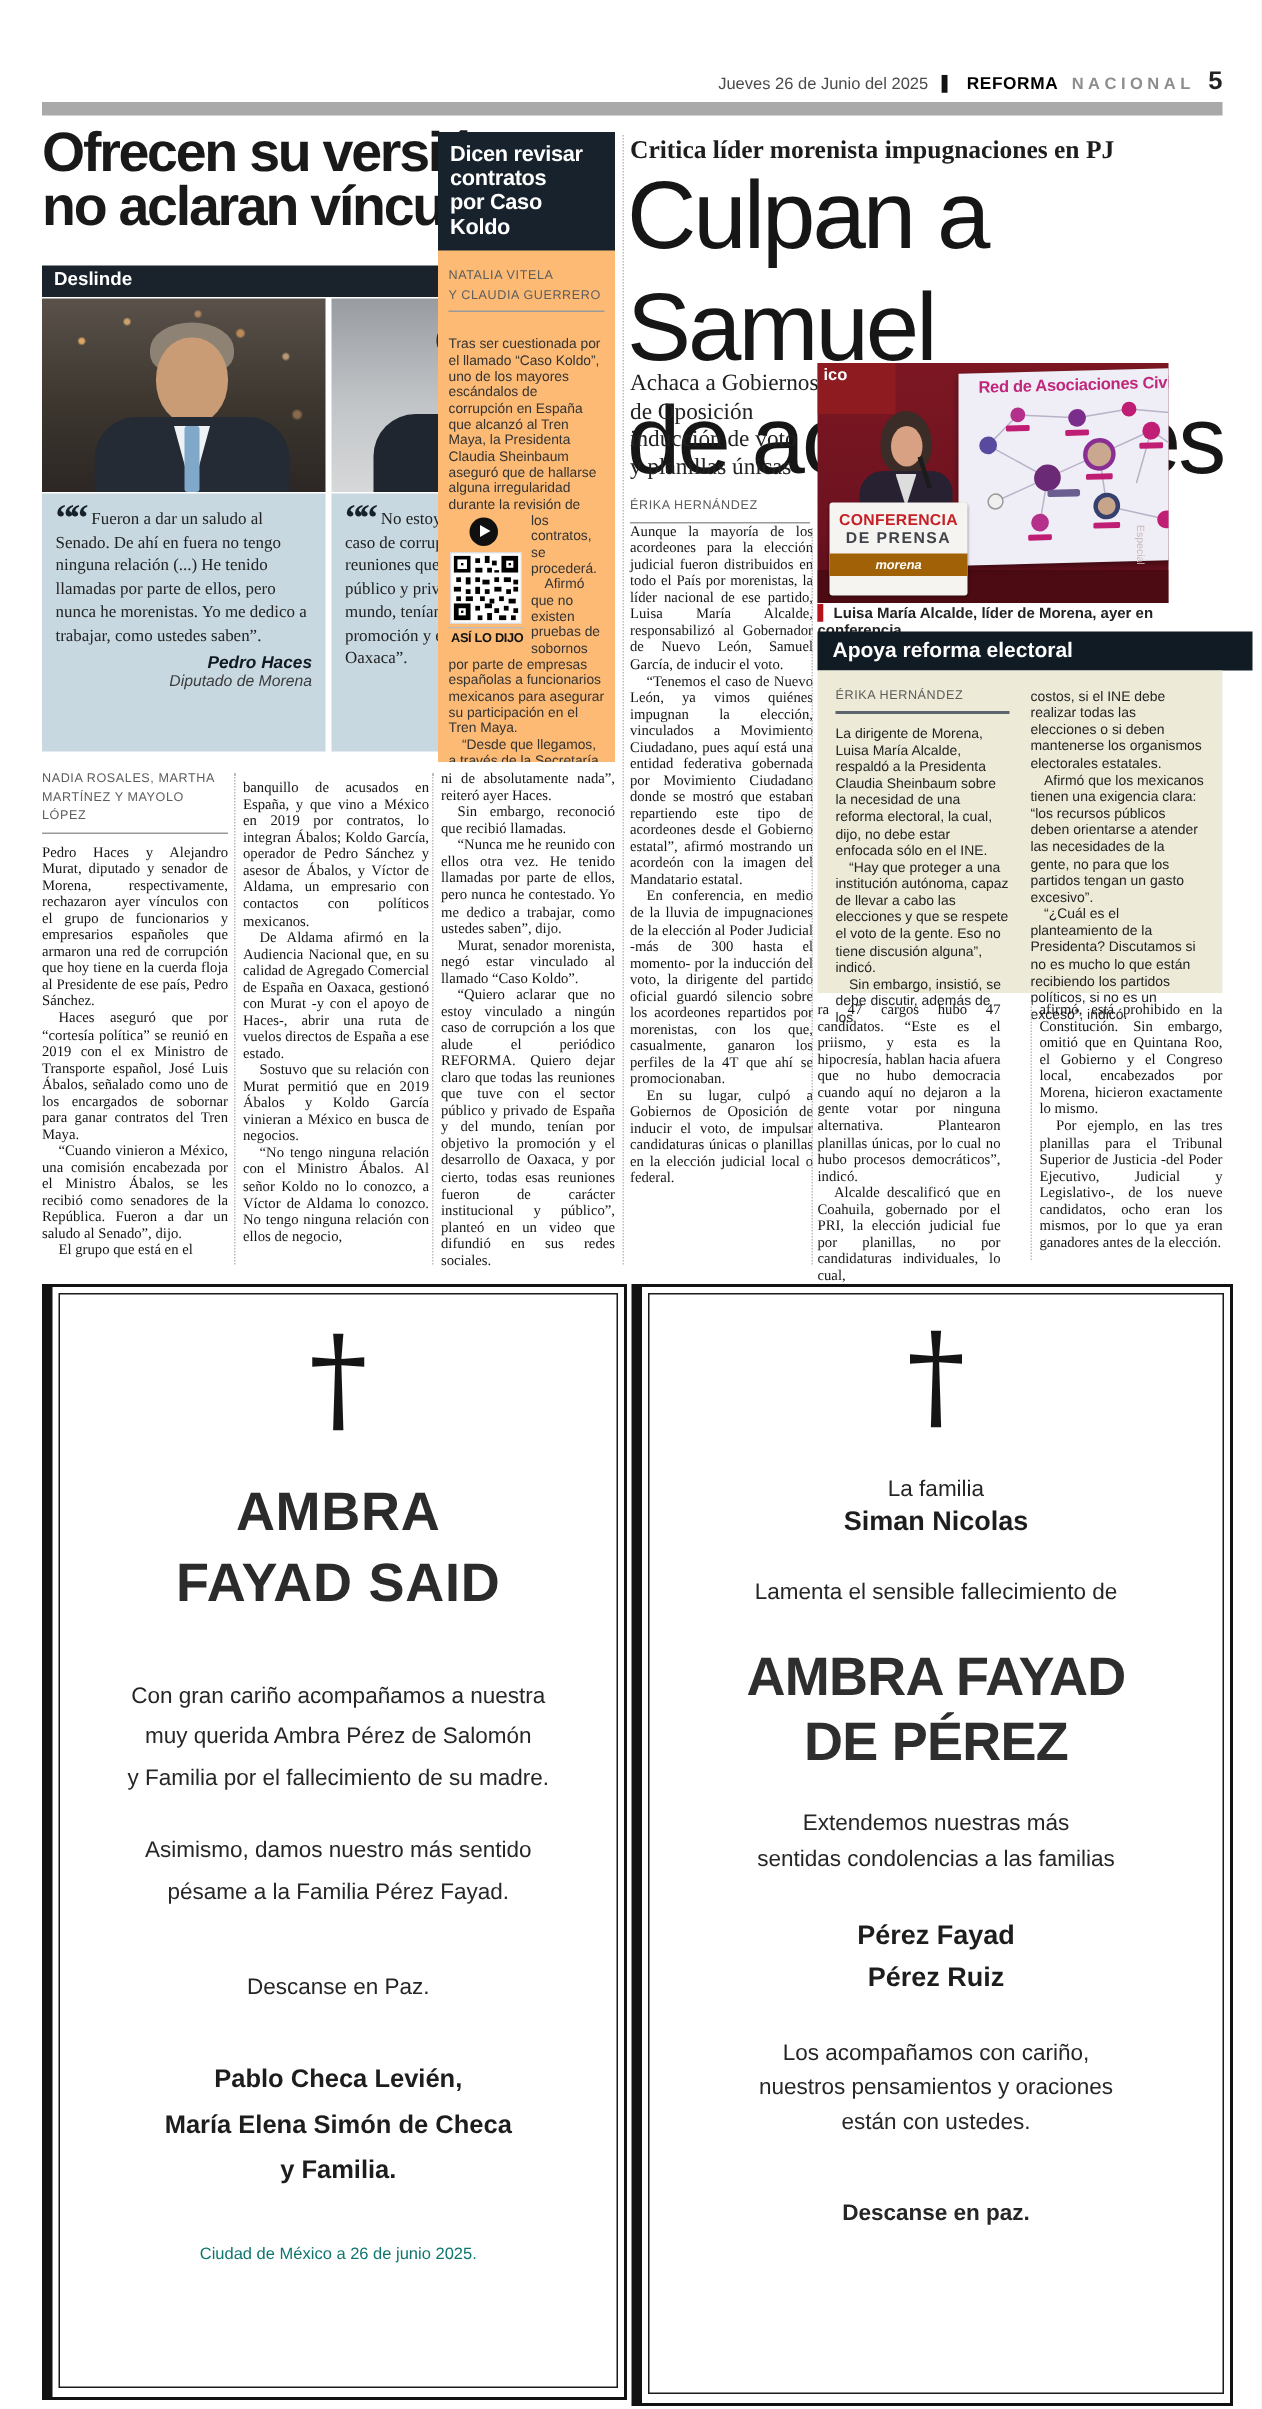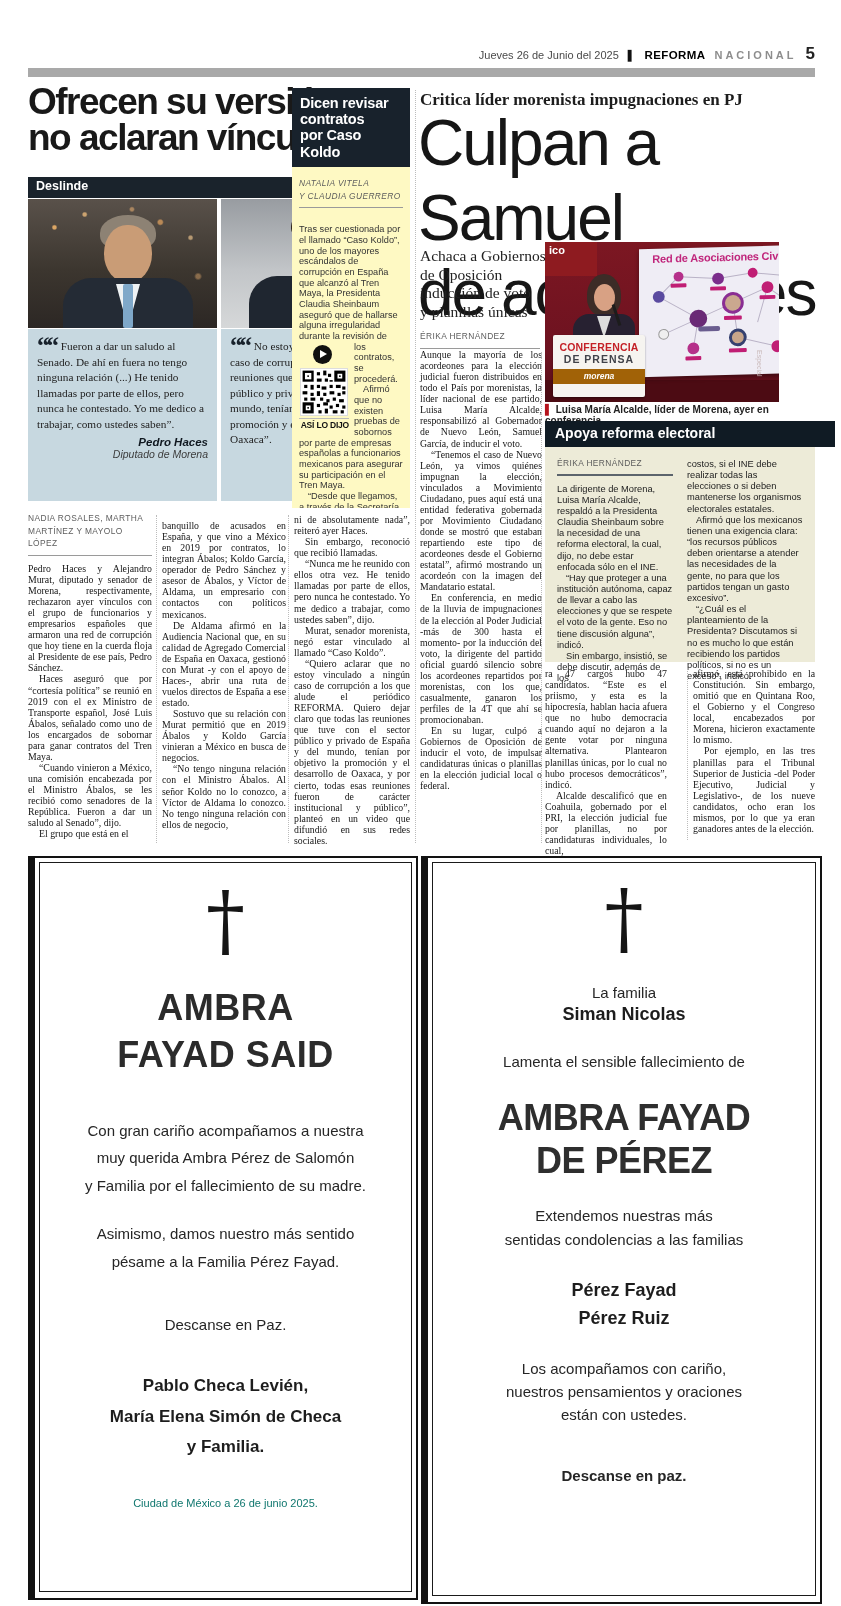--- a/index.html
+++ b/index.html
@@ -59,24 +59,24 @@
       linear-gradient(180deg,#59514a 0%,#3c362f 55%,#2c2724 100%);}
   .ph-murat{background:linear-gradient(180deg,#989ca1 0%,#c2c5c8 55%,#d6d8d9 100%);}
   .ph-hair{position:absolute;border-radius:50% 50% 42% 42%;}
   .ph-face{position:absolute;border-radius:48% 48% 50% 50%;}
   .ph-suit{position:absolute;bottom:0;border-radius:28px 28px 0 0;}
   .ph-shirt{position:absolute;bottom:0;background:#eef2f4;clip-path:polygon(0 0,100% 0,50% 100%);}
   .ph-tie{position:absolute;bottom:0;border-radius:2px;}
   .credit-v{position:absolute;font-size:7px;color:#8a8a8a;transform:rotate(90deg);transform-origin:left top;}
 
   
-  .koldo{left:292px;top:88px;width:118px;height:420px;background:#fef9c3;overflow:hidden;}
+  .koldo{left:292px;top:88px;width:118px;height:420px;background:#fdba74;overflow:hidden;}
   .koldo-title{background:#18222c;color:#fff;font-size:14.5px;font-weight:bold;line-height:1.12;
                padding:7px 8px;letter-spacing:-.2px;}
-  .koldo-byline{margin:10px 7px 16px;font-style:italic;}
+  .koldo-byline{margin:10px 7px 16px;}
   .koldo-body{margin:6px 7px 0;}
   .koldo-media{float:left;width:50px;margin:3px 5px 2px 0;text-align:right;}
   .play-icon{width:19px;height:19px;border-radius:50%;background:#101010;margin:0 auto 4px 14px;position:relative;}
   .play-icon:before{content:"";position:absolute;left:7px;top:5px;border-left:7px solid #fff;
                     border-top:4.5px solid transparent;border-bottom:4.5px solid transparent;}
   .qr{width:46px;height:46px;background:#fff;border:1px solid #ddd;display:block;margin:0 auto;}
   .qr-label{font-size:8.5px;font-weight:bold;letter-spacing:-.2px;color:#111;margin-top:2px;
             border-top:1px solid #bbb;padding-top:2px;}
 
   
@@ -170,21 +170,21 @@
       <div class="photo ph-murat">
         <div class="ph-hair" style="left:70px;top:12px;width:52px;height:30px;background:#33291f;"></div>
         <div class="ph-face" style="left:73px;top:20px;width:46px;height:56px;background:#c59a6e;"></div>
         <div class="ph-suit" style="left:28px;width:136px;height:52px;background:#1f2630;"></div>
         <div class="ph-shirt" style="left:82px;width:28px;height:48px;"></div>
       </div>
       <span class="credit-v" style="right:-10px;top:30px;">Especial</span>
     </div>
     <div class="quote-row">
       <div class="quote-box">
-        <div class="quote-text"><span class="quote-mark">““</span><span> Fueron a dar un saludo al Senado. De ahí en fuera no tengo ninguna relación (...) He tenido llamadas por parte de ellos, pero nunca he contestado. Yo me dedico a trabajar, como ustedes saben”.</span></div>
+        <div class="quote-text"><span class="quote-mark">““</span><span> Fueron a dar un saludo al Senado. De ahí en fuera no tengo ninguna relación (...) He tenido llamadas por parte de ellos, pero nunca he morenistas. Yo me dedico a trabajar, como ustedes saben”.</span></div>
         <div class="quote-author">Pedro Haces</div>
         <div class="quote-role">Diputado de Morena</div>
       </div>
       <div class="quote-box">
         <div class="quote-text"><span class="quote-mark">““</span><span> No estoy vinculado a ningún caso de corrupción. Todas las reuniones que tuve con el sector público y privado de España y del mundo, tenían por objetivo la promoción y el desarrollo de Oaxaca”.</span></div>
         <div class="quote-author">Alejandro Murat</div>
         <div class="quote-role">Senador de Morena</div>
       </div>
     </div>
   </div>

